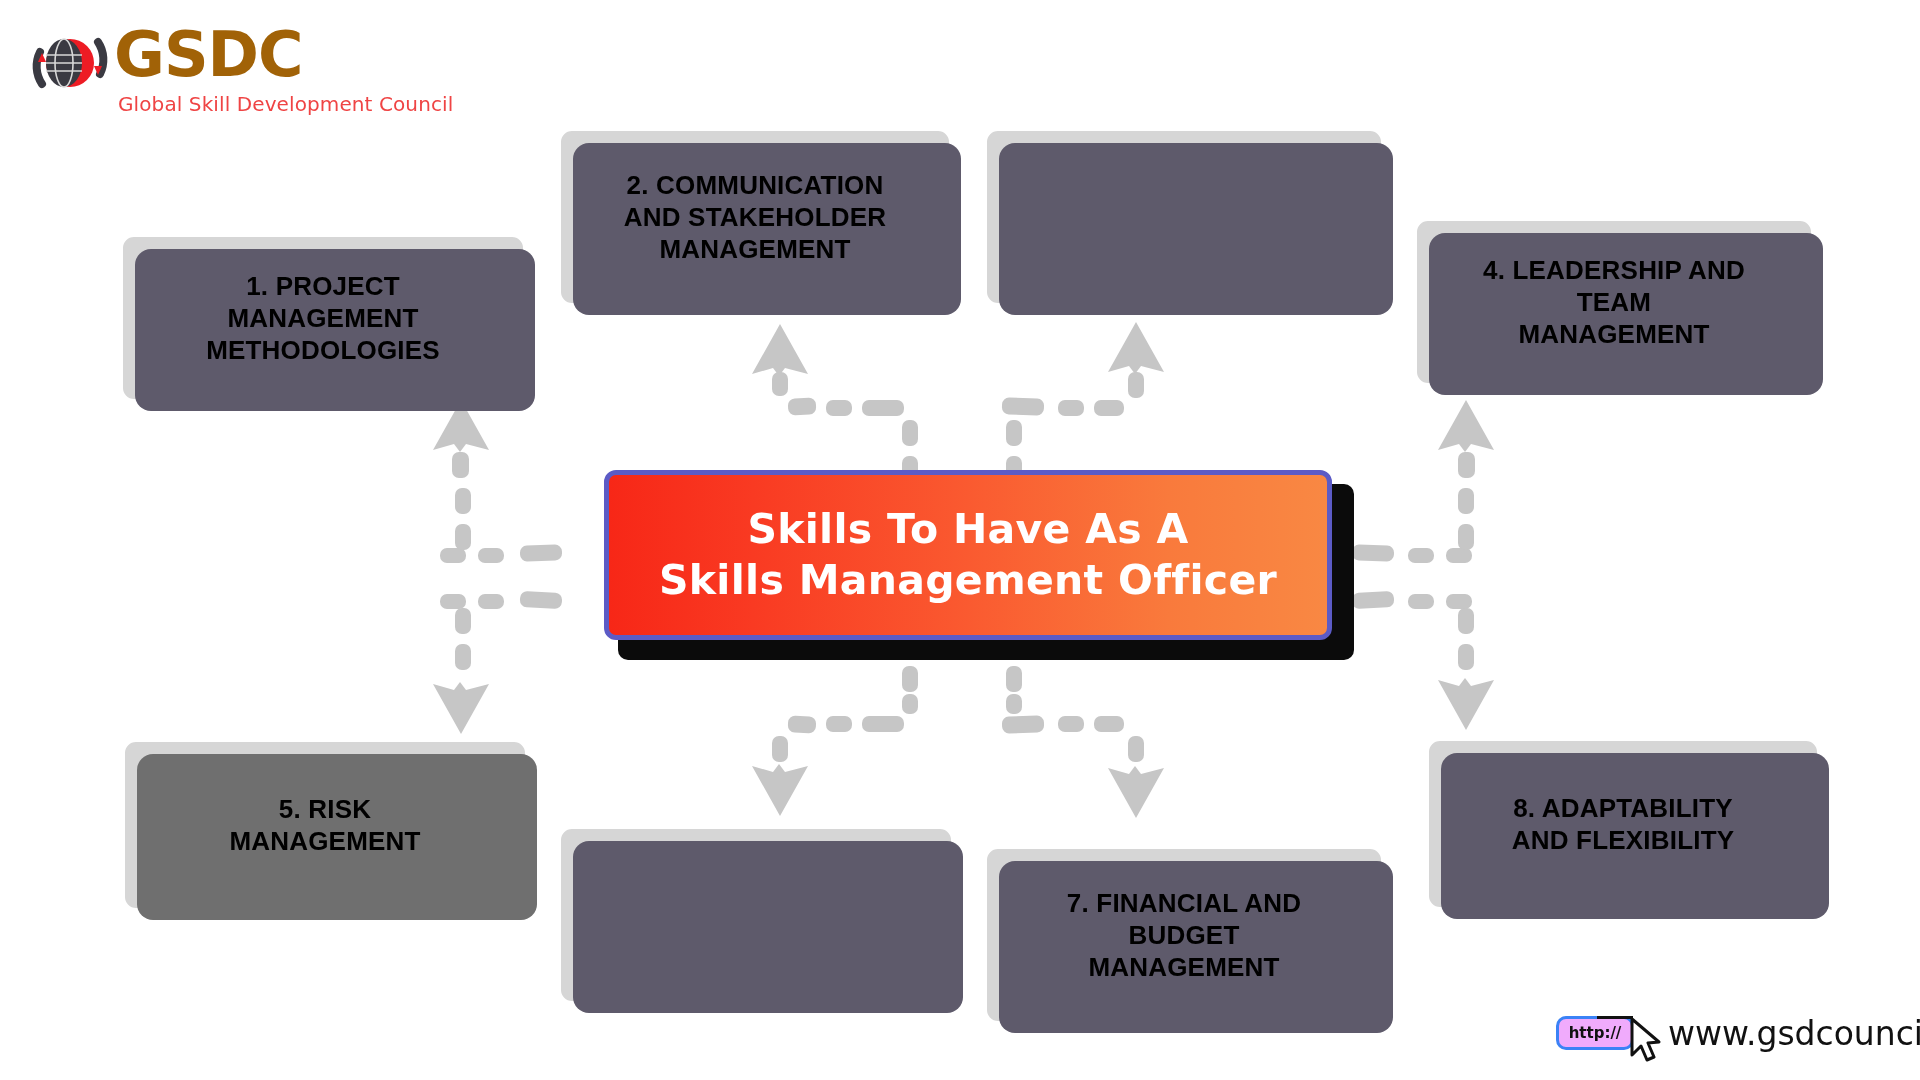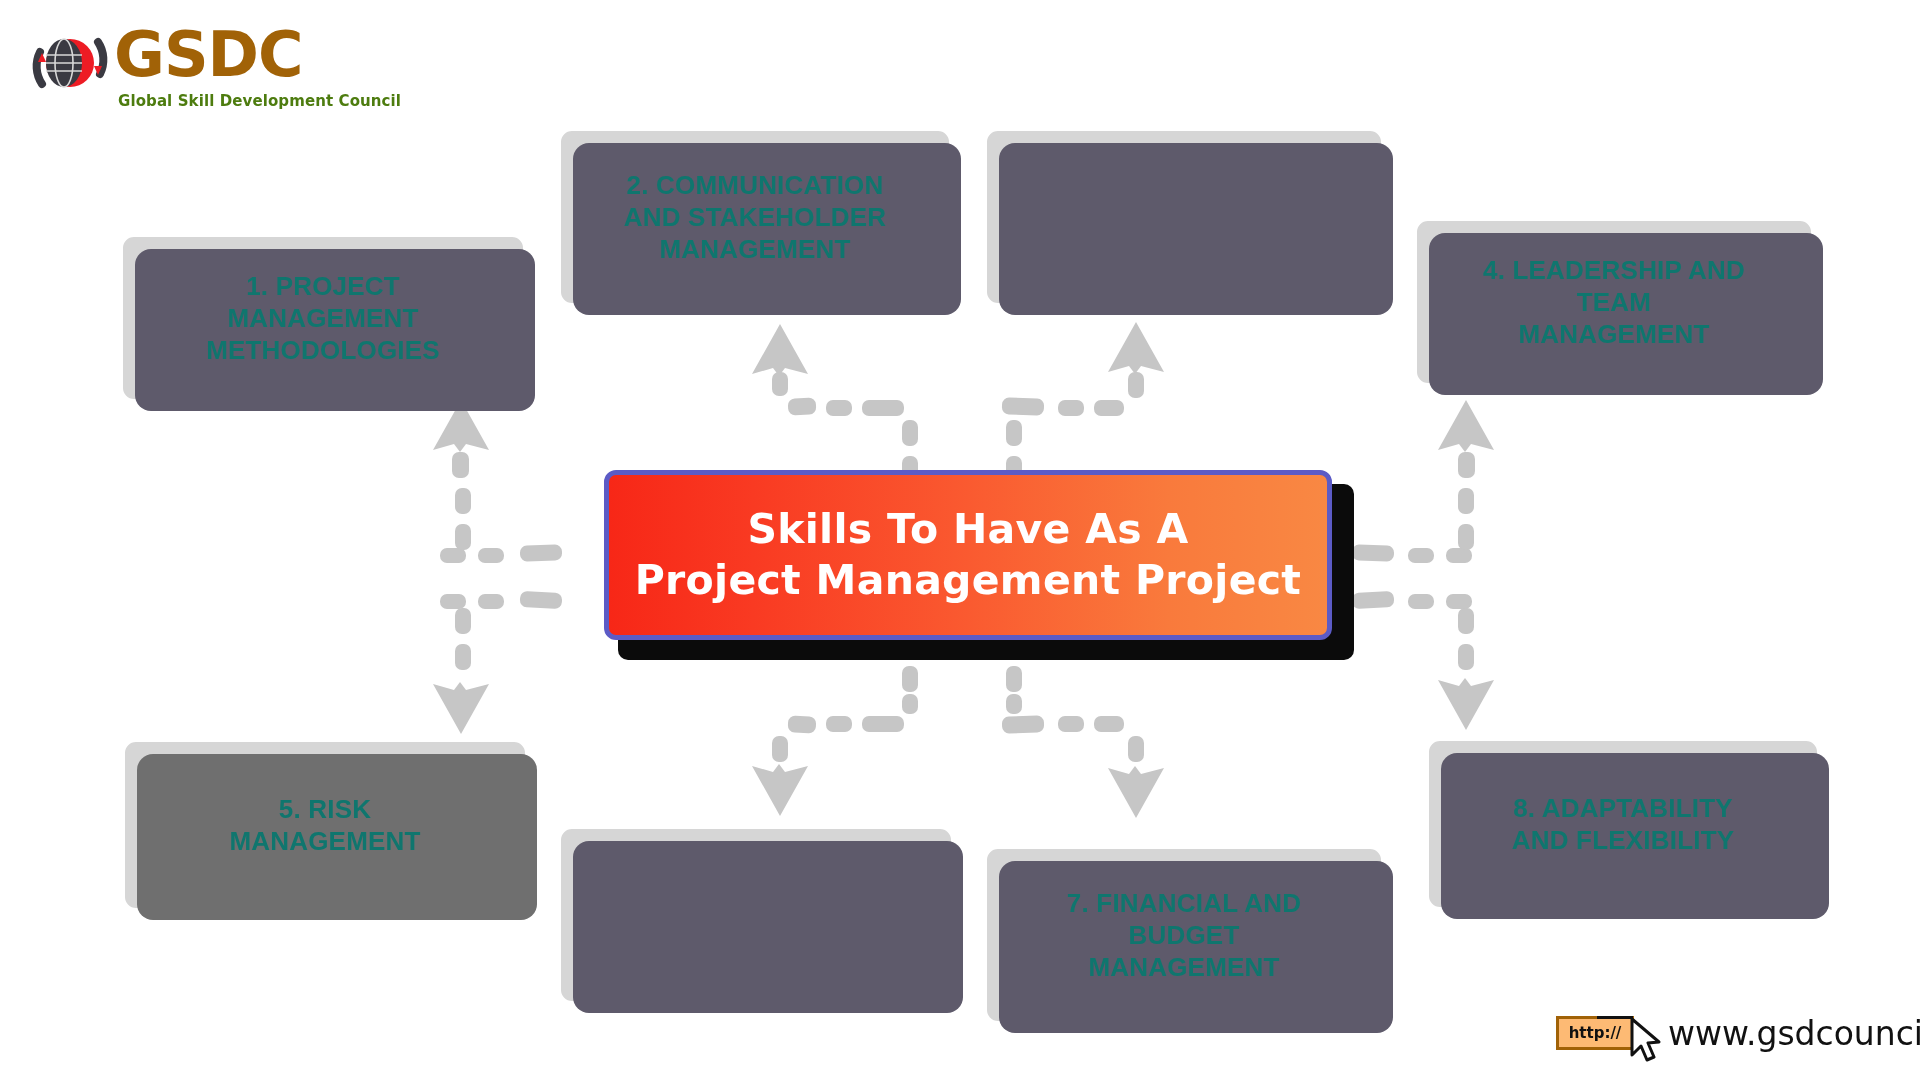--- a/index.html
+++ b/index.html
@@ -16,38 +16,38 @@
   .logo{position:absolute;left:22px;top:14px;width:320px;height:104px;}
   .logo-mark{position:absolute;left:6px;top:8px;width:84px;height:84px;}
   .logo-word{
     position:absolute;left:92px;top:10px;
     font-size:62px;font-weight:bold;color:#a16207;
     letter-spacing:-1px;line-height:62px;
     font-family:"DejaVu Sans", sans-serif;
   }
   .logo-tag{
     position:absolute;left:96px;top:78px;
-    font-size:15px;font-weight:bold;color:#4d7c0f;
+    font-size:20px;font-weight:normal;color:#ef4444;
     letter-spacing:.1px;white-space:nowrap;
     font-family:"DejaVu Sans", sans-serif;
   }
 
   
   .connectors{position:absolute;inset:0;pointer-events:none;}
 
   
   .card{
     position:absolute;
     background:#d6d6d6;
     border:5px solid #ffffff;
     border-radius:16px;
     box-sizing:border-box;
     display:flex;align-items:center;justify-content:center;
     text-align:center;
-    color:#0f766e;
+    color:#000000;
     font-weight:bold;
     font-size:26px;
     line-height:1.24;
     letter-spacing:.2px;
     padding:10px 16px;
     z-index:3;
   }
   .card .shadow{
     position:absolute;
     left:12px;top:12px;right:-12px;bottom:-12px;
@@ -85,22 +85,22 @@
   .hero-line{
     color:#ffffff;font-weight:bold;font-size:41px;line-height:1.25;
     letter-spacing:.3px;text-align:center;white-space:nowrap;
     font-family:"DejaVu Sans", sans-serif;
   }
 
   
   .footer{position:absolute;left:1556px;top:1005px;height:56px;display:flex;align-items:center;z-index:5;}
   .url-pill{
     position:relative;width:78px;height:34px;
-    border:3px solid #a16207;border-radius:0;
-    background:#fdba74;display:flex;align-items:center;justify-content:center;
+    border:3px solid #3b82f6;border-radius:10px;
+    background:#f0abfc;display:flex;align-items:center;justify-content:center;
     box-sizing:border-box;
   }
   .url-pill .tail{
     position:absolute;right:-2px;top:-3px;width:36px;height:3px;background:#111;
   }
   .url-pill span{font-size:15px;font-weight:bold;color:#111;font-family:"DejaVu Sans", sans-serif;}
   .cursor{position:relative;width:34px;height:46px;margin-left:-6px;margin-top:14px;}
   .url-text{
     margin-left:6px;font-size:33px;color:#111;letter-spacing:0;
     font-family:"DejaVu Sans", sans-serif;
@@ -264,21 +264,21 @@
   <div class="card" id="card8">
     <div class="shadow"></div>
     <span>8. ADAPTABILITY
 AND FLEXIBILITY</span>
   </div>
 
   <div class="hero-wrap">
     <div class="hero-shadow"></div>
     <div class="hero">
       <div class="hero-line">Skills To Have As A</div>
-      <div class="hero-line">Project Management Project</div>
+      <div class="hero-line">Skills Management Officer</div>
     </div>
   </div>
 
   <div class="footer">
     <div class="url-pill">
       <div class="tail"></div>
       <span>http://</span>
     </div>
     <div class="cursor">
       <svg viewBox="0 0 34 46" width="34" height="46">

